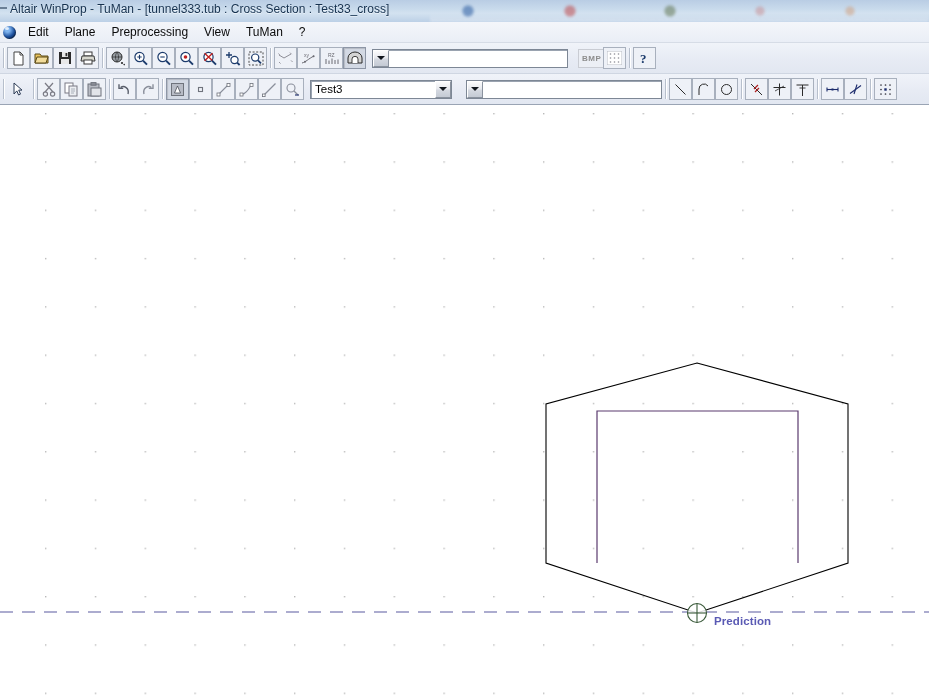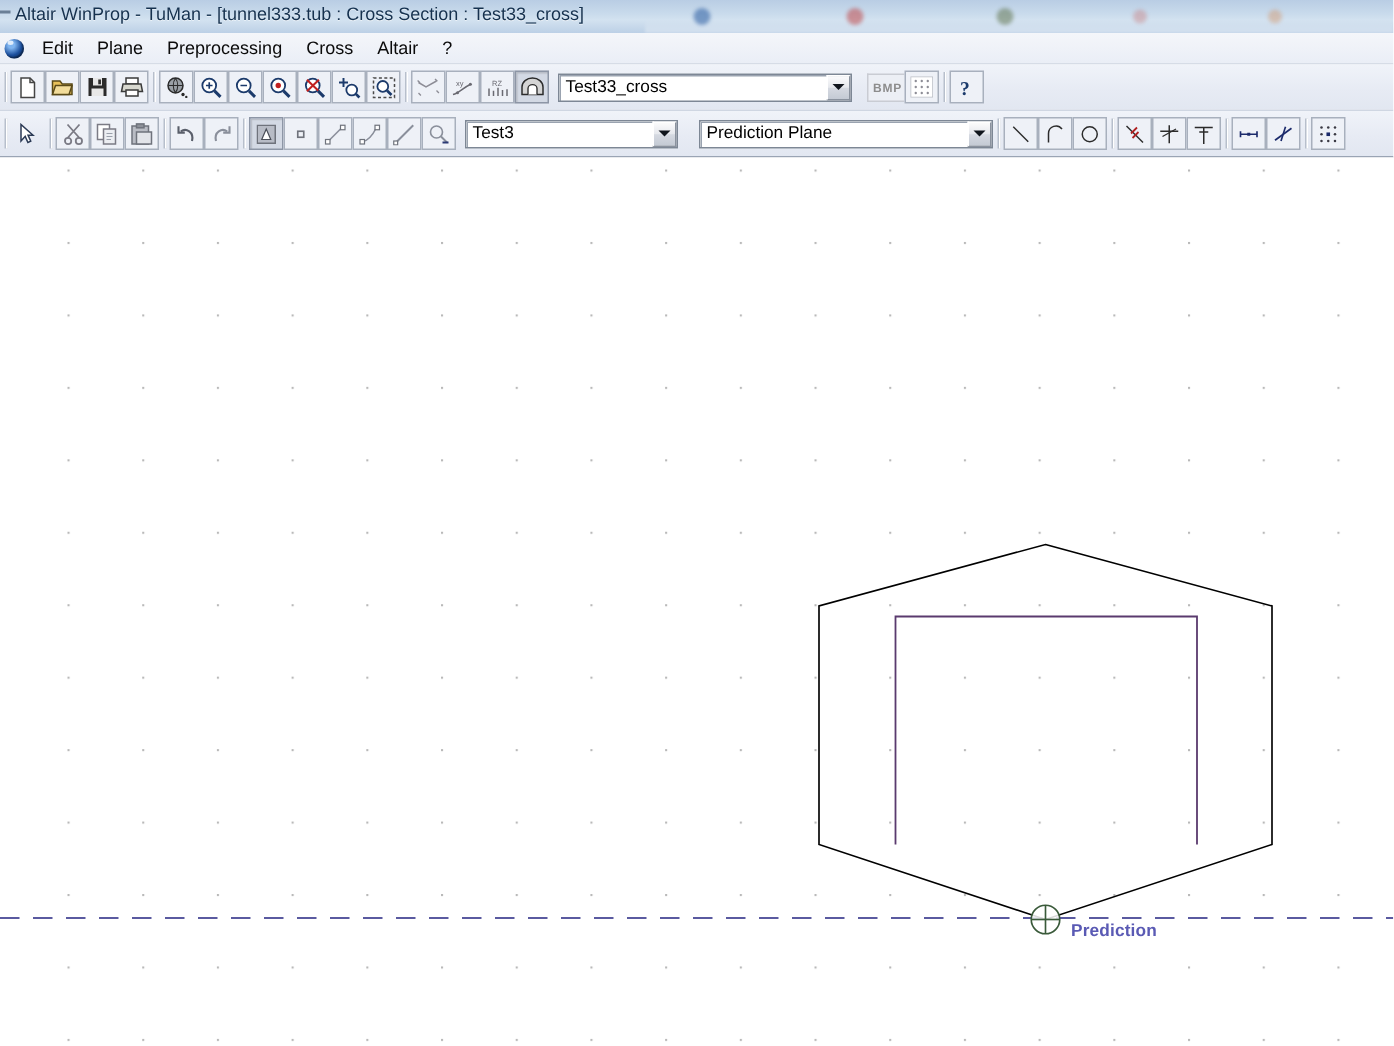--- a/index.html
+++ b/index.html
@@ -135,22 +135,22 @@
     <div class="blurdots"></div>
     <div class="leftarrow"></div>
     <div class="caption">Altair WinProp - TuMan - [tunnel333.tub : Cross Section : Test33_cross]</div>
   </div>
 
   <div class="menubar">
     <div class="appicon"></div>
     <div class="menuitem">Edit</div>
     <div class="menuitem">Plane</div>
     <div class="menuitem">Preprocessing</div>
-    <div class="menuitem">Cross</div>
-    <div class="menuitem">Altair</div>
+    <div class="menuitem">View</div>
+    <div class="menuitem">TuMan</div>
     <div class="menuitem">?</div>
   </div>
 
   <div class="toolbar row1">
     <div class="tsep">
         <i></i>
       </div>
 
     <div class="tgroup">
       <div class="tbtn framed">
@@ -266,21 +266,20 @@
       </div>
       <div class="tbtn pressed">
         <svg width="18" height="14" viewBox="0 0 18 14">
             <path d="M2 12V7a7 6 0 0 1 14 0v5z" fill="#d4d4d4" stroke="#2b2b2b" stroke-width="1"></path>
             <path d="M6 12V8a3 2.6 0 0 1 6 0v4" fill="#fff" stroke="#2b2b2b" stroke-width=".9"></path>
           </svg>
       </div>
     </div>
 
     <div class="combo c1">
-      <div class="ctext">Test33_cross</div>
       <div class="carrow">
           <div class="tri"></div>
         </div>
     </div>
 
     <div class="bmpbox">
       <div class="bmplabel">BMP</div>
       <div class="tbtn framed">
         <svg width="15" height="14" viewBox="0 0 15 14">
             <rect x="0" y="0" width="15" height="14" fill="#fff" stroke="#b8bcc4"></rect>
@@ -414,21 +413,20 @@
     </div>
 
     <div class="combo c2">
       <div class="ctext">Test3</div>
       <div class="carrow">
           <div class="tri"></div>
         </div>
     </div>
 
     <div class="combo c3">
-      <div class="ctext">Prediction Plane</div>
       <div class="carrow">
           <div class="tri"></div>
         </div>
     </div>
 
     <div class="tsep">
         <i></i>
       </div>
 
     <div class="tgroup">

